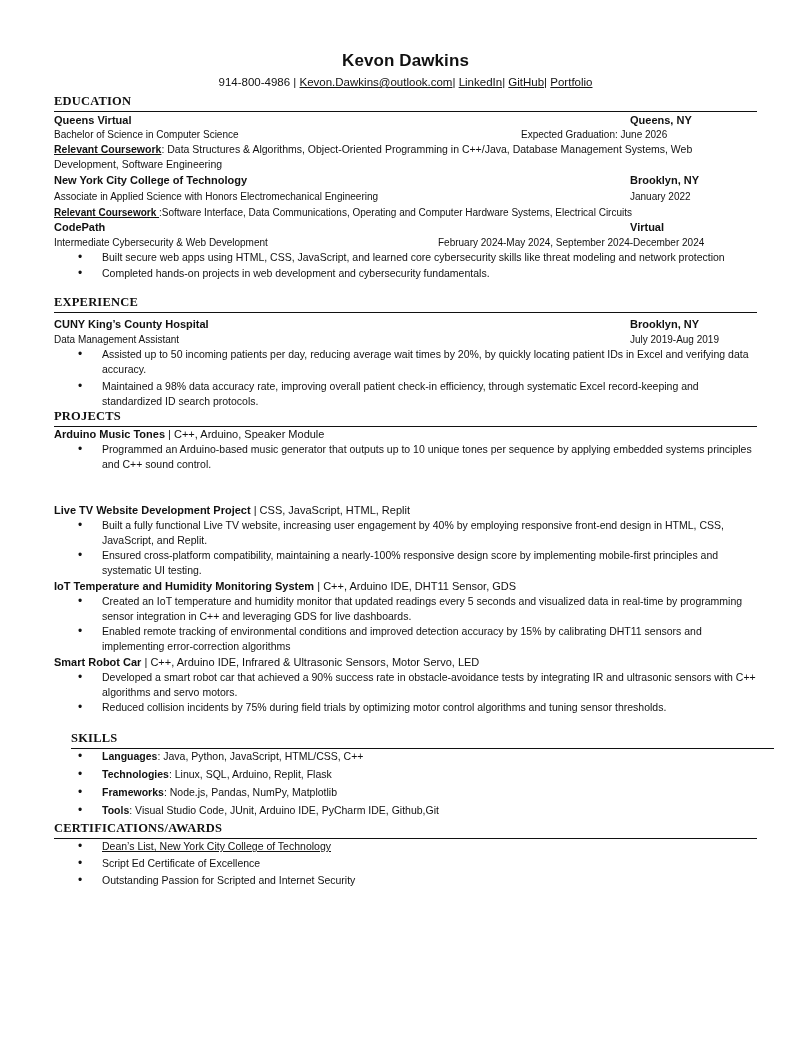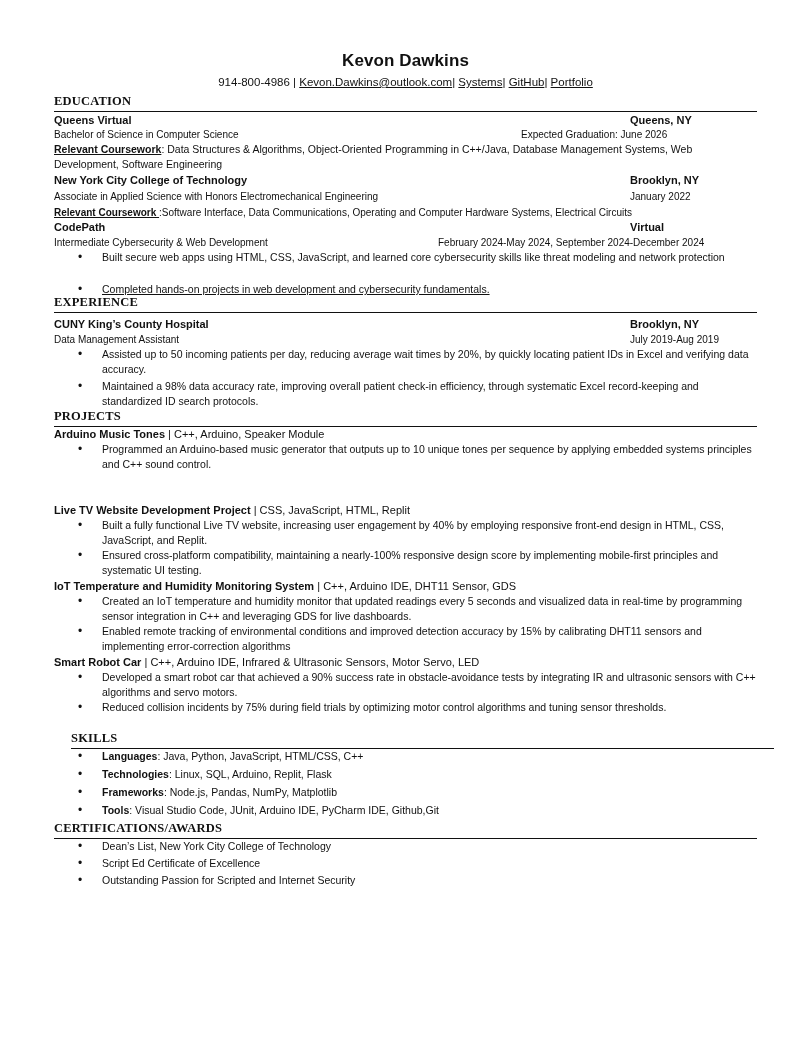--- a/index.html
+++ b/index.html
@@ -24,21 +24,21 @@
   .bullets li::before { content: "\2022"; position: absolute; left: 24px; top: 0; font-size: 12px; }
   .para { position: absolute; left: 0; width: 700px; font-size: 10.5px; line-height: 15px; }
 </style>
 </head>
 <body>
 
 <div class="page">
 
   <div class="name">Kevon Dawkins</div>
   <div class="contact">
-    <span>914-800-4986</span><span> | </span><a>Kevon.Dawkins@outlook.com</a><span>| </span><a>Systems</a><span>| </span><a>GitHub</a><span>| </span><a>Portfolio</a>
+    <span>914-800-4986</span><span> | </span><a>Kevon.Dawkins@outlook.com</a><span>| </span><a>LinkedIn</a><span>| </span><a>GitHub</a><span>| </span><a>Portfolio</a>
   </div>
 
   <div class="section-title" style="top:94px;">EDUCATION</div>
 
   <div class="row heading-row" style="top:113px;">
     <span class="left b">Queens Virtual</span>
     <span class="right b">Queens, NY</span>
   </div>
   <div class="row" style="top:127px;">
     <span class="left">Bachelor of Science in Computer Science</span>
@@ -63,21 +63,21 @@
   <div class="row heading-row" style="top:220px;">
     <span class="left b">CodePath</span>
     <span class="right b">Virtual</span>
   </div>
   <div class="row" style="top:235px;">
     <span class="left">Intermediate Cybersecurity &amp; Web Development</span>
     <span class="left" style="left:384px;">February 2024-May 2024, September 2024-December 2024</span>
   </div>
   <ul class="bullets" style="top:250px;">
     <li>Built secure web apps using HTML, CSS, JavaScript, and learned core cybersecurity skills like threat modeling and network protection</li>
-    <li style="margin-top:17px;text-decoration:underline;">Completed hands-on projects in web development and cybersecurity fundamentals.</li>
+    <li style="margin-top:1px;">Completed hands-on projects in web development and cybersecurity fundamentals.</li>
   </ul>
 
   <div class="section-title" style="top:295px;">EXPERIENCE</div>
   <div class="row heading-row" style="top:317px;">
     <span class="left b">CUNY King’s County Hospital</span>
     <span class="right b">Brooklyn, NY</span>
   </div>
   <div class="row" style="top:332px;">
     <span class="left">Data Management Assistant</span>
     <span class="right">July 2019-Aug 2019</span>
@@ -123,18 +123,18 @@
   <div class="section-title" style="top:731px;margin-left:17px;">SKILLS</div>
   <ul class="bullets" style="top:749px;">
     <li style="margin-bottom:3px;"><span class="b">Languages</span><span>: Java, Python, JavaScript, HTML/CSS, C++</span></li>
     <li style="margin-bottom:3px;"><span class="b">Technologies</span><span>: Linux, SQL, Arduino, Replit, Flask</span></li>
     <li style="margin-bottom:3px;"><span class="b">Frameworks</span><span>: Node.js, Pandas, NumPy, Matplotlib</span></li>
     <li><span class="b">Tools</span><span>: Visual Studio Code, JUnit, Arduino IDE, PyCharm IDE, Github,Git</span></li>
   </ul>
 
   <div class="section-title" style="top:821px;">CERTIFICATIONS/AWARDS</div>
   <ul class="bullets" style="top:839px;">
-    <li style="margin-bottom:2px;">Dean’s List, New York City College of Technology</li>
+    <li style="margin-bottom:2px;text-decoration:underline;">Dean’s List, New York City College of Technology</li>
     <li style="margin-bottom:2px;">Script Ed Certificate of Excellence</li>
     <li>Outstanding Passion for Scripted and Internet Security</li>
   </ul>
 
 </div>
 
 </body></html>

